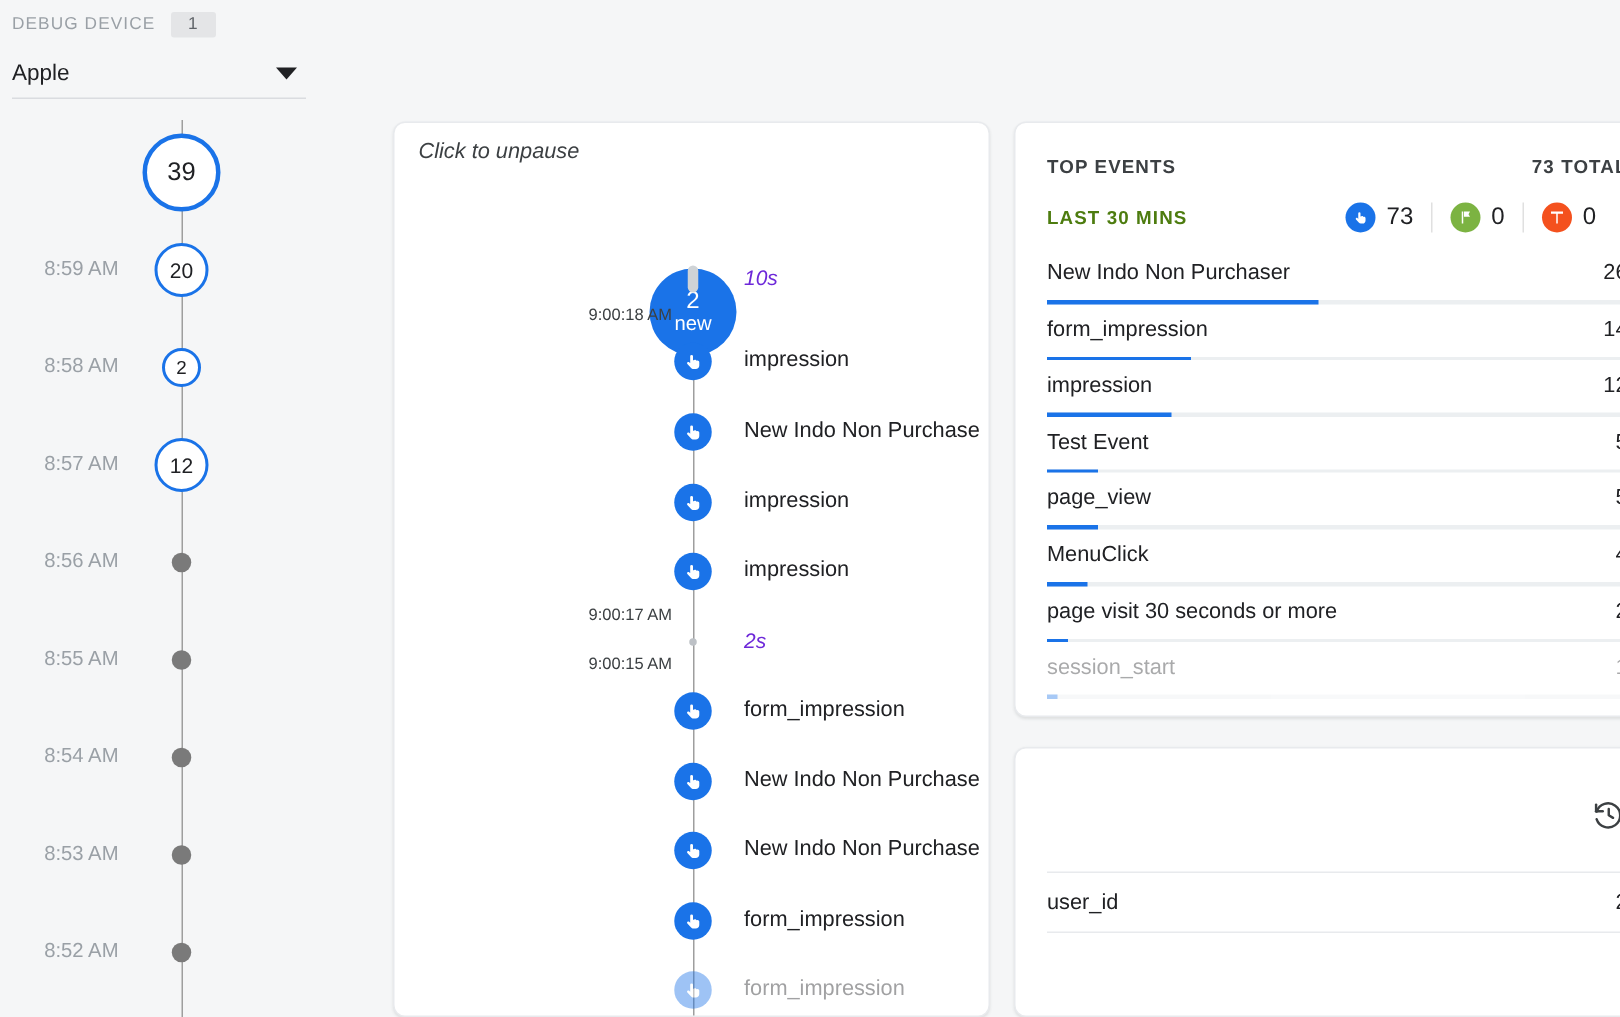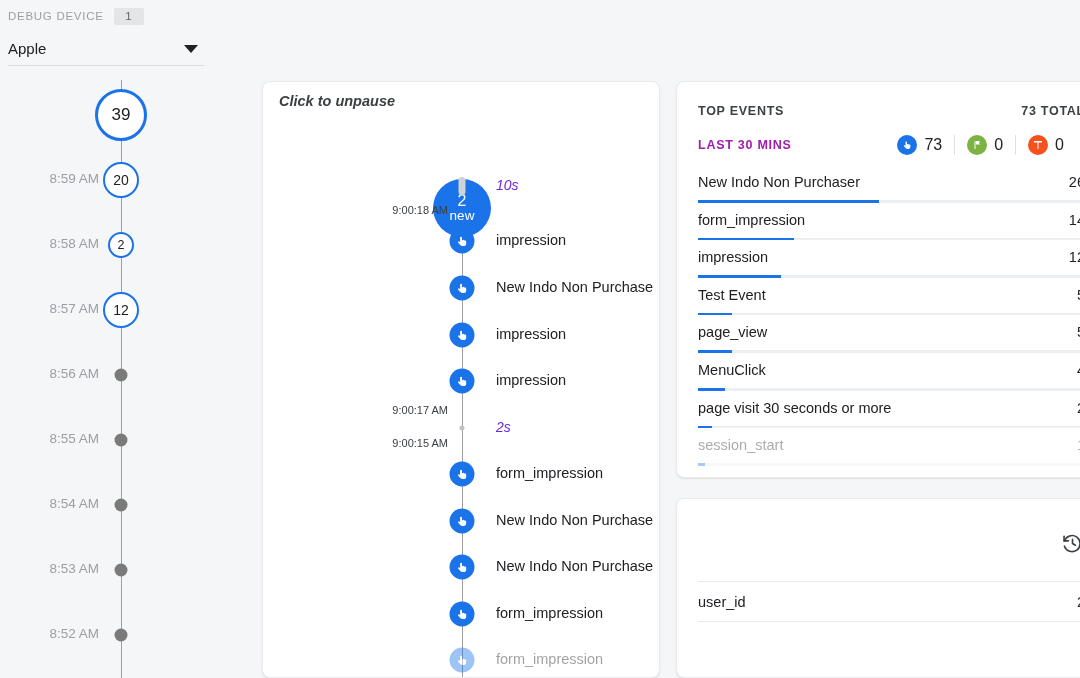--- a/index.html
+++ b/index.html
@@ -31,21 +31,21 @@
   .dev-value { font-size: 15px; color: #202124; }
   .caret { width: 0; height: 0; border-left: 7px solid transparent;
            border-right: 7px solid transparent; border-top: 8px solid #202124;
            margin-right: 6px; }
 
   
   .minutes { position: absolute; left: 0; top: 80px; width: 200px; height: 598px; }
   .m-axis { position: absolute; left: 121px; top: 0; width: 1px; height: 598px;
             background: #9e9e9e; }
   .m-row { position: absolute; left: 0; width: 200px; height: 0; }
-  .m-time { position: absolute; right: 101px; top: -9px; font-size: 13.5px;
+  .m-time { position: absolute; right: 121px; top: -9px; font-size: 13.5px;
             color: #9aa0a6; white-space: nowrap; }
   .m-ring {
     position: absolute; left: 121px; top: 0; transform: translate(-50%,-50%);
     border-radius: 50%; background: #fff; border: 2.5px solid #1a73e8;
     display: flex; align-items: center; justify-content: center;
     color: #202124; font-weight: 400;
   }
   .m-ring.big { width: 52px; height: 52px; font-size: 17px; border-width: 3px; }
   .m-ring.mid { width: 36px; height: 36px; font-size: 14px; }
   .m-ring.sml { width: 26px; height: 26px; font-size: 12.5px; }
@@ -58,21 +58,21 @@
   .card {
     position: absolute; background: #fff; border-radius: 8px;
     border: 1px solid #e8eaed;
     box-shadow: 0 1px 2px rgba(60,64,67,.12);
   }
 
   
   .stream { left: 262px; top: 81px; width: 398px; height: 597px; overflow: hidden; }
   .unpause {
     position: absolute; left: 16px; top: 11px; font-style: italic;
-    font-size: 14.5px; color: #3c4043; font-weight: bold;
+    font-size: 14.5px; color: #3c4043;
   }
   .s-axis { position: absolute; left: 199px; top: 146px; width: 1.3px;
             height: 470px; background: #9e9e9e; }
   .newbub {
     position: absolute; left: 199px; top: 126px; transform: translate(-50%,-50%);
     width: 58px; height: 58px; border-radius: 50%; background: #1a73e8;
     color: #fff; display: flex; flex-direction: column; align-items: center;
     justify-content: center; line-height: 1.02;
   }
   .newbub .n { font-size: 16px; font-weight: 500; }
@@ -108,21 +108,21 @@
              font-style: italic; color: #6d28d9; }
 
   
   .topev { left: 676px; top: 81px; width: 430px; height: 397px; overflow: hidden; }
   .te-head { position: absolute; left: 21px; top: 22px; right: 20px; }
   .te-row1, .te-row2 { display: flex; align-items: center; justify-content: space-between; }
   .te-row2 { margin-top: 17px; }
   .te-title, .te-total {
     font-size: 12.5px; letter-spacing: .74px; color: #3c4043; font-weight: 700;
   }
-  .te-sub { font-size: 12.5px; letter-spacing: .74px; color: #a21caf; font-weight: 700; }
+  .te-sub { font-size: 12.5px; letter-spacing: .74px; color: #4d7c0f; font-weight: 700; }
   .counters { display: flex; align-items: center; margin-right: 9px; }
   .ctr { display: flex; align-items: center; gap: 7px; padding: 0 12px; }
   .ctr + .ctr { border-left: 1px solid #e0e0e0; }
   .ctr-ico { width: 20px; height: 20px; border-radius: 50%;
              display: flex; align-items: center; justify-content: center; }
   .ctr-ico svg { width: 12px; height: 12px; display: block; }
   .ctr-num { font-size: 16px; color: #202124; }
 
   .te-list { position: absolute; left: 21px; top: 90px; right: 14px; }
   .te-item { position: relative; height: 37.6px; }

